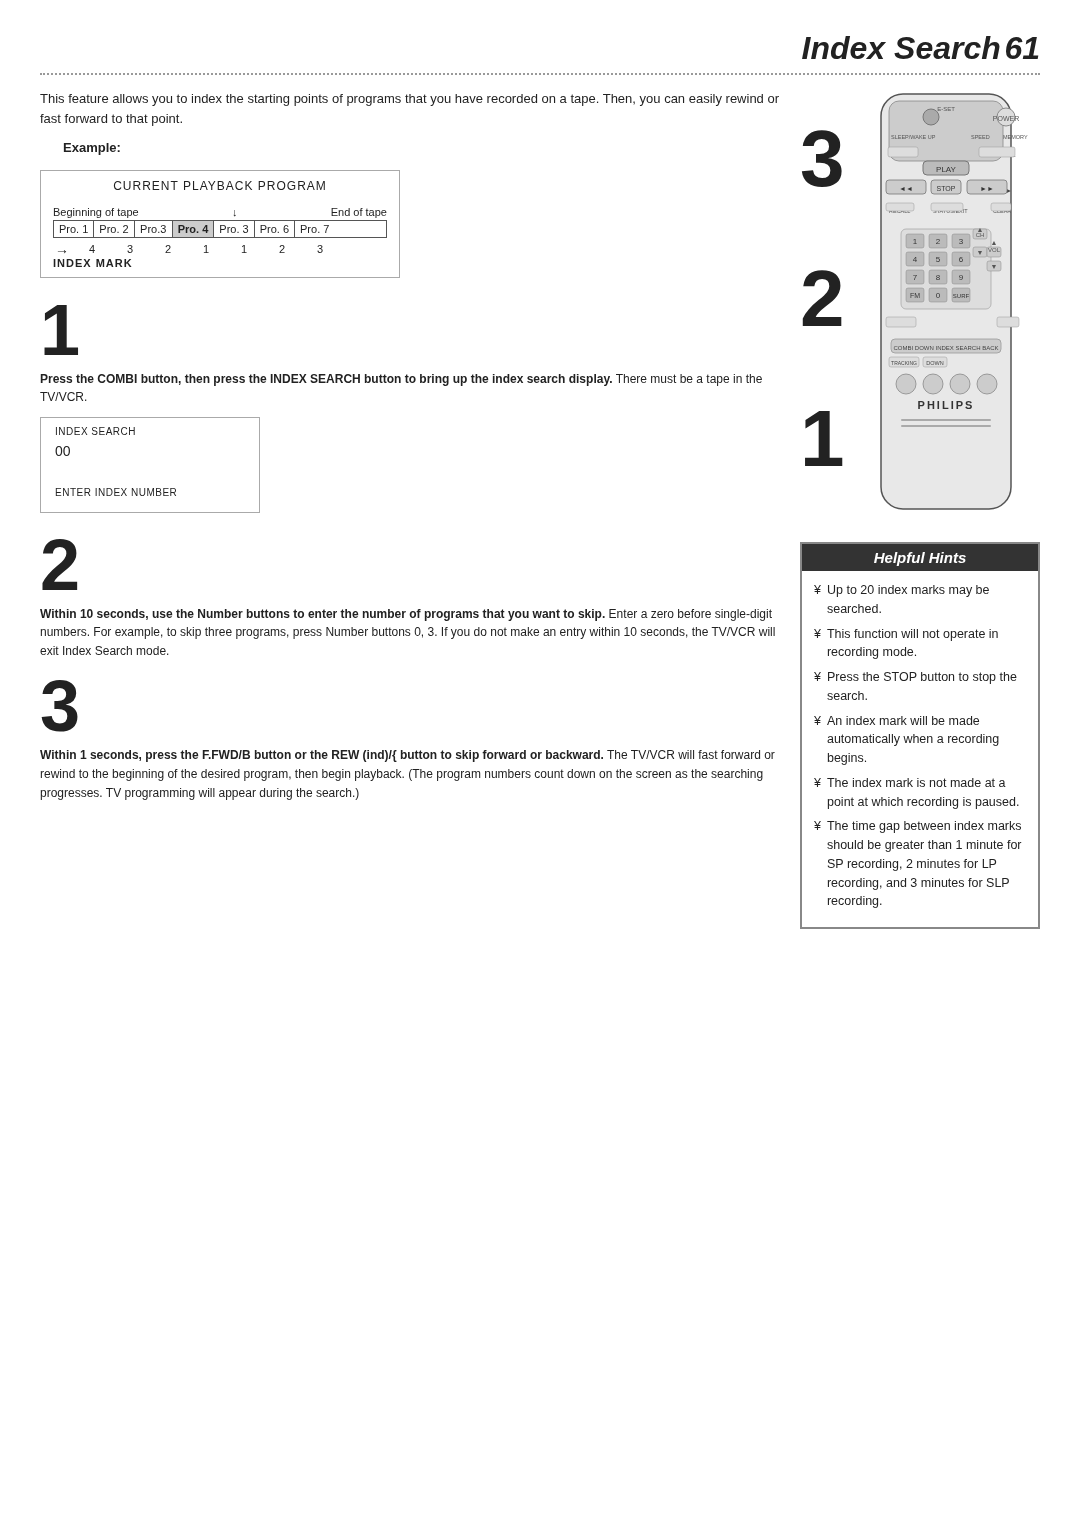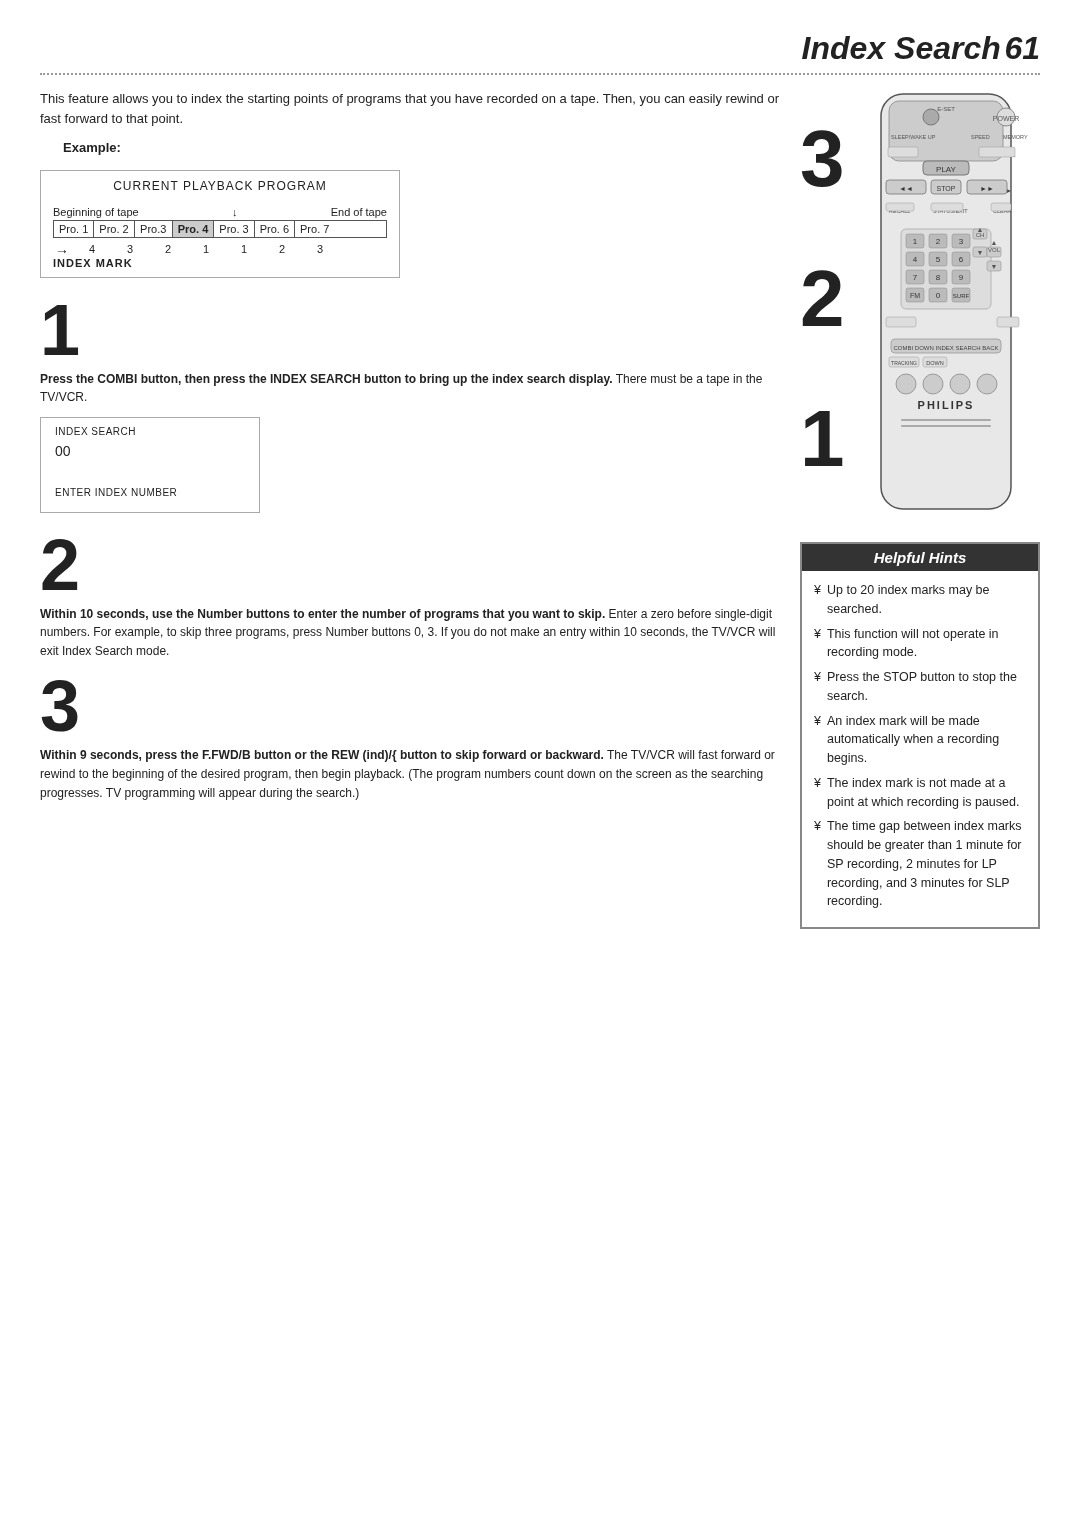--- a/index.html
+++ b/index.html
@@ -267,21 +267,21 @@
 
     <div class="step-number">2</div>
 
     <p class="step-instruction">
       <span class="bold">Within 10 seconds, use the Number buttons to enter the number of programs that you want to skip.</span><span> Enter a zero before single-digit numbers. For example, to skip three programs, press Number buttons 0, 3. If you do not make an entry within 10 seconds, the TV/VCR will exit Index Search mode.</span>
     </p>
 
     <div class="step-number">3</div>
 
     <p class="step-instruction">
-      <span class="bold">Within 9 seconds, press the F.FWD/B button or the REW (ind)/{ button to skip forward or backward.</span><span> The TV/VCR will fast forward or rewind to the beginning of the desired program, then begin playback. (The program numbers count down on the screen as the searching progresses. TV programming will appear during the search.)</span>
+      <span class="bold">Within 1 seconds, press the F.FWD/B button or the REW (ind)/{ button to skip forward or backward.</span><span> The TV/VCR will fast forward or rewind to the beginning of the desired program, then begin playback. (The program numbers count down on the screen as the searching progresses. TV programming will appear during the search.)</span>
     </p>
 
   </div>
 
   <div class="right-col">
 
     <div class="step-nums-over-remote">
 
       <div class="step-nums-col">
         <div class="step-num-right">3</div>

